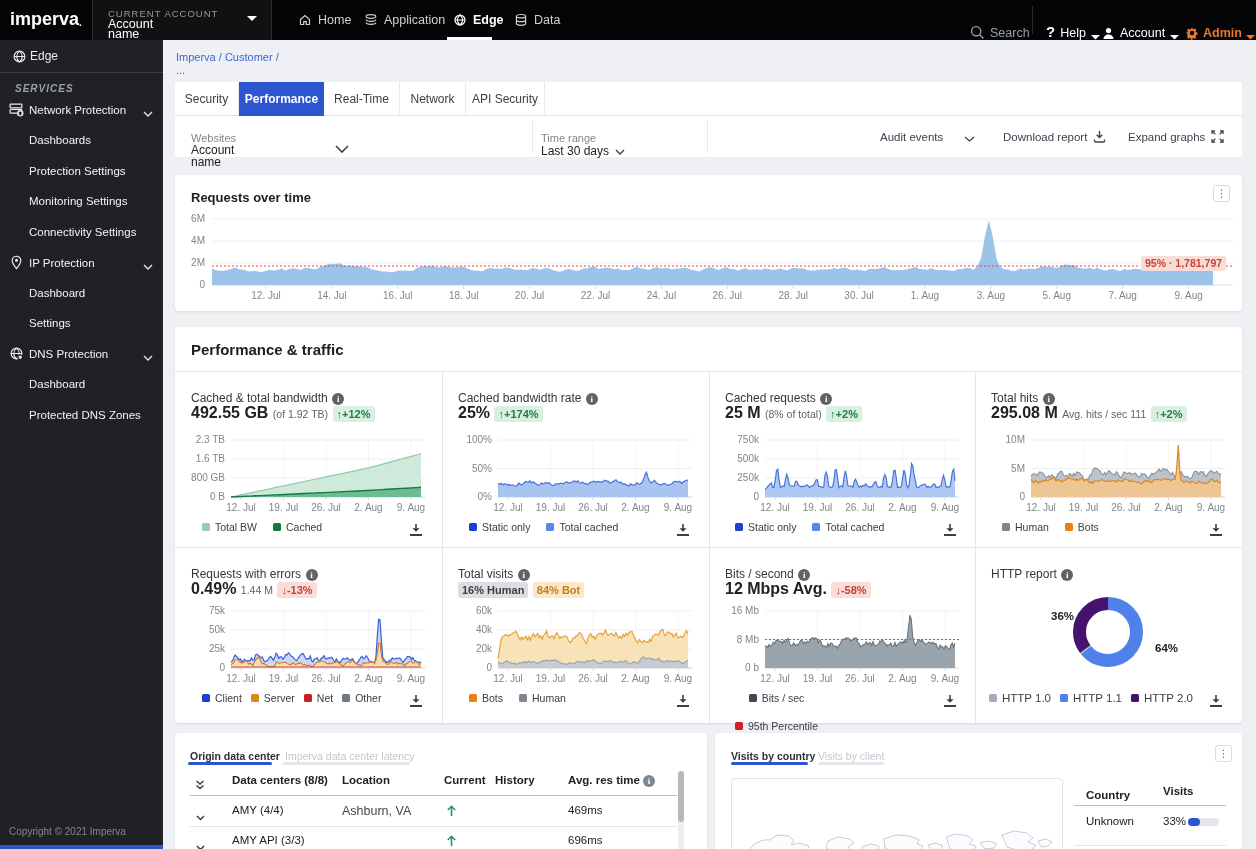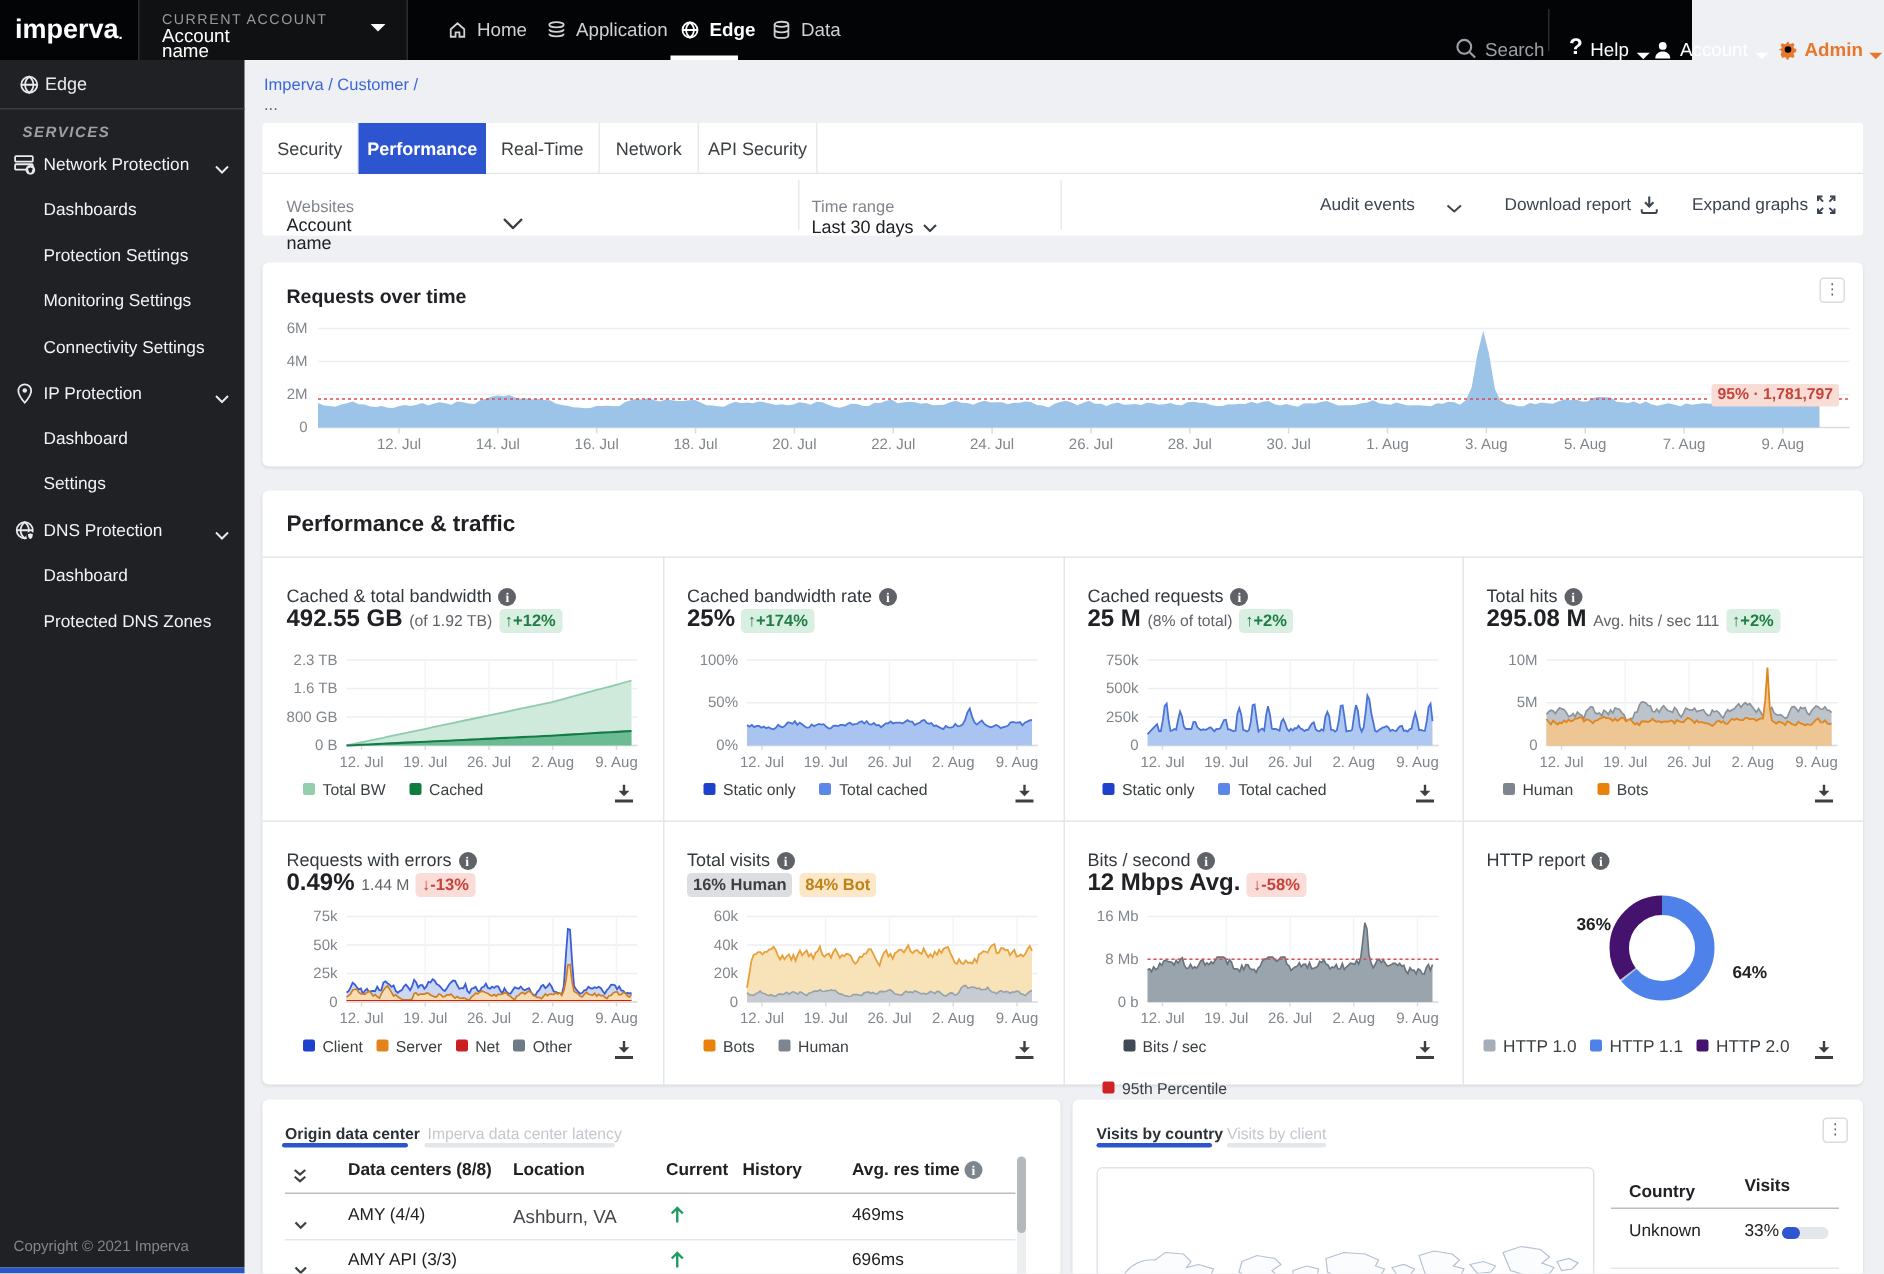--- a/index.html
+++ b/index.html
@@ -1,21 +1,21 @@
 <!DOCTYPE html>
 <html><head>
 <meta charset="utf-8">
 <style>
 * { margin:0; padding:0; box-sizing:border-box; }
 html,body { width:1256px; height:849px; overflow:hidden; background:#eef0f3;
   font-family:"Liberation Sans", sans-serif; }
 .abs { position:absolute; }
 #page { position:relative; width:1256px; height:849px; }
 
-#topbar { position:absolute; left:0; top:0; width:1128px; height:40px; background:#030405; color:#fff; z-index:5; }
+#topbar { position:absolute; left:0; top:0; width:1256px; height:40px; background:#030405; color:#fff; z-index:5; }
 #logo { position:absolute; left:10px; top:9px; font-size:18px; font-weight:bold; letter-spacing:0; color:#fff; }
 #acct { position:absolute; left:92px; top:0; width:180px; height:40px; background:#101112; border-left:1px solid #2b2c2e; border-right:1px solid #2b2c2e; }
 #acct .lbl { position:absolute; left:15px; top:8px; font-size:9.5px; letter-spacing:1px; color:#96999d; }
 #acct .nm { position:absolute; left:15px; top:19px; font-size:12.5px; color:#fff; line-height:10px; width:120px; }
 #acct .car { position:absolute; right:14px; top:16px; }
 .nav-item { position:absolute; top:0; height:40px; display:flex; align-items:center; gap:6px; color:#cfd1d4; font-size:12.5px; }
 .nav-item.active { color:#fff; font-weight:bold; }
 #nav-underline { position:absolute; left:447px; top:37px; width:45px; height:3px; background:#fff; }
 .tb-right { position:absolute; top:0; height:40px; display:flex; align-items:flex-end; gap:5px; font-size:12.5px; }
 

